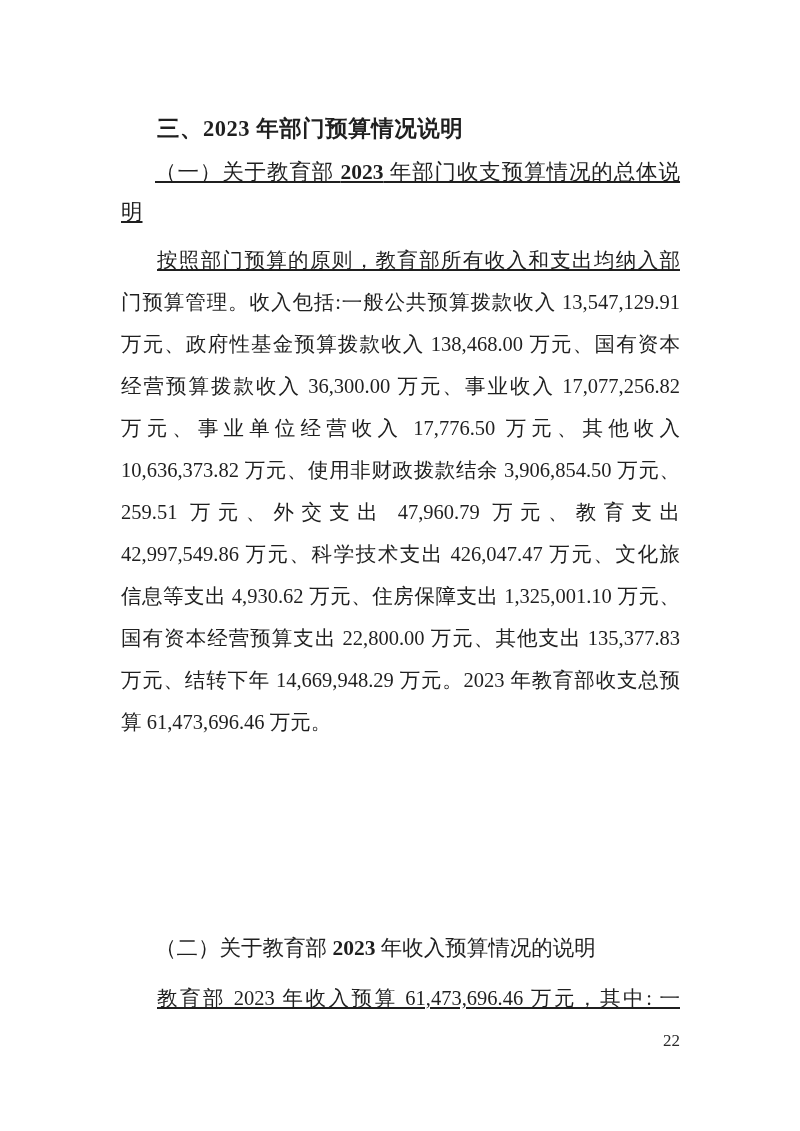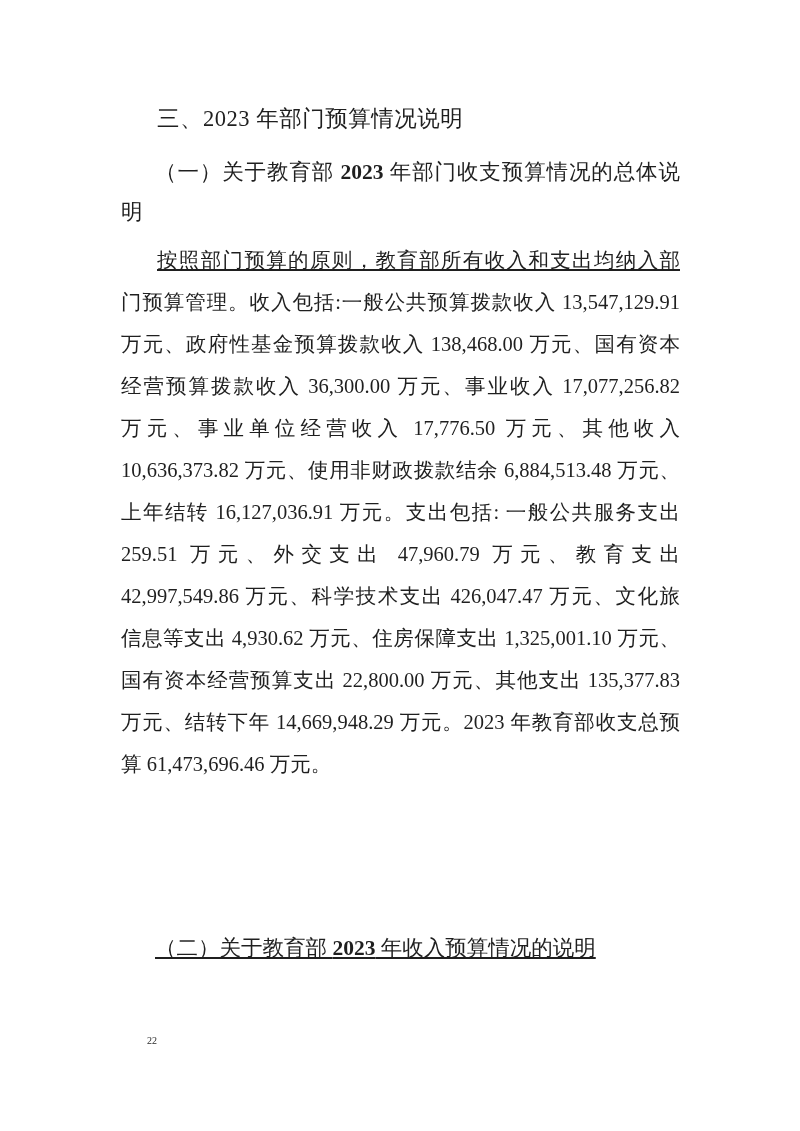--- a/index.html
+++ b/index.html
@@ -11,38 +11,38 @@
     color: #1f1f1f;
     font-family: "Liberation Serif", "DejaVu Serif", serif;
     overflow: hidden;
   }
   .block {
     position: absolute;
     left: 121px;
     width: 559px;
   }
   .h1 {
-    top: 106px;
+    top: 116px;
     font-size: 22.5px;
     line-height: 26px;
-    font-weight: 400;
+    font-weight: 700;
     text-indent: 36px;
     letter-spacing: 0.5px;
   }
   .h2a {
     top: 152px;
     font-size: 21.5px;
     line-height: 40px;
+    text-decoration: underline;
   }
   .h2b {
     top: 927px;
     font-size: 21.5px;
     line-height: 42px;
     text-indent: 34px;
-    text-decoration: underline;
   }
   .b { font-weight: 700; }
   .para1 {
     top: 239px;
     font-size: 20.5px;
     line-height: 42px;
   }
   .para2 {
     top: 977px;
     font-size: 20.5px;
@@ -51,24 +51,24 @@
   .line { min-height: 1em; }
   .jl { text-align: justify; text-align-last: justify; }
   .plain { text-align: left; text-align-last: left; }
   .indent1 { text-indent: 34px; }
   .para1 .line:first-child, .para2 .line:first-child { text-indent: 36px; text-decoration: underline; }
   .pageno {
     position: absolute;
     left: 121px;
     width: 559px;
     top: 1032px;
-    text-align: left;
+    text-align: right;
     padding-left: 26px;
     box-sizing: border-box;
-    font-size: 10px;
+    font-size: 17px;
     line-height: 18px;
     color: #2a2a2a;
   }
 </style>
 </head>
 <body>
 
 <div class="page">
 
   <div class="block h1">三、2023 年部门预算情况说明</div>
@@ -77,28 +77,30 @@
     <div class="line jl indent1"><span>（一）关于教育部 </span><span class="b">2023</span><span> 年部门收支预算情况的总体说</span></div>
     <div class="line plain">明</div>
   </div>
 
   <div class="block para1">
       <div class="line jl">按照部门预算的原则，教育部所有收入和支出均纳入部</div>
       <div class="line jl">门预算管理。收入包括:一般公共预算拨款收入 13,547,129.91</div>
       <div class="line jl">万元、政府性基金预算拨款收入 138,468.00 万元、国有资本</div>
       <div class="line jl">经营预算拨款收入 36,300.00 万元、事业收入 17,077,256.82</div>
       <div class="line jl">万元、事业单位经营收入 17,776.50 万元、其他收入</div>
-      <div class="line jl">10,636,373.82 万元、使用非财政拨款结余 6,884,513.48 万元、</div>
-      <div class="line jl">上年结转 16,127,036.91 万元。支出包括: 一般公共服务支出</div>
+      <div class="line jl">10,636,373.82 万元、使用非财政拨款结余 3,906,854.50 万元、</div>
       <div class="line jl">259.51 万元、外交支出 47,960.79 万元、教育支出</div>
       <div class="line jl">42,997,549.86 万元、科学技术支出 426,047.47 万元、文化旅</div>
       <div class="line jl">信息等支出 4,930.62 万元、住房保障支出 1,325,001.10 万元、</div>
       <div class="line jl">国有资本经营预算支出 22,800.00 万元、其他支出 135,377.83</div>
       <div class="line jl">万元、结转下年 14,669,948.29 万元。2023 年教育部收支总预</div>
       <div class="line plain">算 61,473,696.46 万元。</div>
     </div>
 
   <div class="block h2b"><span>（二）关于教育部 </span><span class="b">2023</span><span> 年收入预算情况的说明</span></div>
 
+  <div class="block para2">
+    <div class="line jl">教育部 2023 年收入预算 61,473,696.46 万元，其中: 一</div>
+  </div>
 
   <div class="pageno">22</div>
 
 </div>
 
 </body></html>

